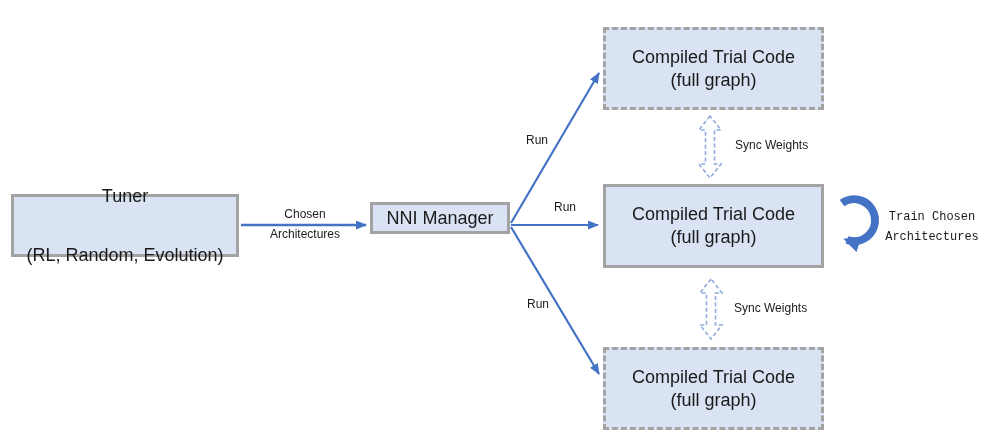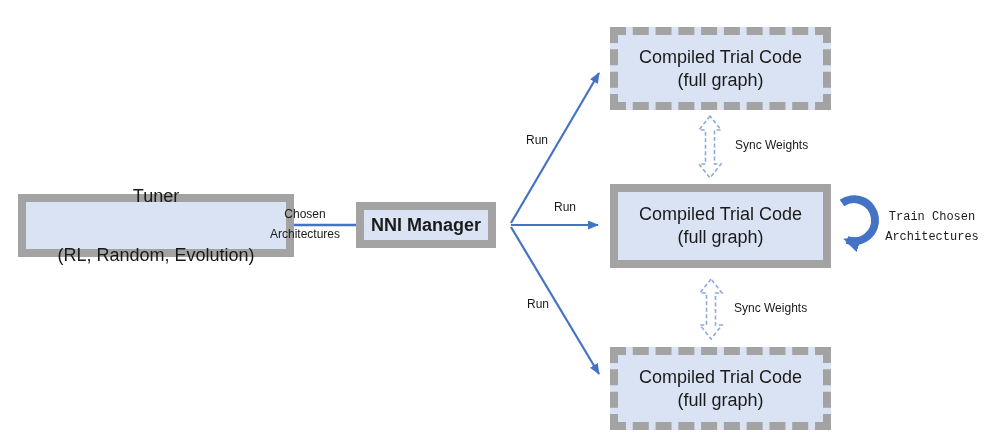--- a/index.html
+++ b/index.html
@@ -21,33 +21,32 @@
     left: 0;
     top: 0;
     z-index: 1;
     pointer-events: none;
   }
   .node {
     position: absolute;
     z-index: 2;
     box-sizing: border-box;
     background: #dae3f3;
-    border: 8px solid #a3a3a3;
+    border: 3px solid #a3a3a3;
     display: flex;
     flex-direction: column;
     align-items: center;
     justify-content: center;
     text-align: center;
     font-size: 18px;
     line-height: 23px;
-    margin-left: 7px;
   }
   .node.dashed { border-style: dashed; }
-  .node-tuner   { left: 11px;  top: 194px; width: 276px; height: 63px; gap: 36px; }
-  .node-manager { left: 349px; top: 202px; width: 140px; height: 46px; font-weight: bold; }
+  .node-tuner   { left: 11px;  top: 194px; width: 228px; height: 63px; gap: 36px; }
+  .node-manager { left: 370px; top: 202px; width: 140px; height: 32px; }
   .node-trial-top    { left: 603px; top: 27px;  width: 221px; height: 83px; }
   .node-trial-middle { left: 603px; top: 184px; width: 221px; height: 84px; }
   .node-trial-bottom { left: 603px; top: 347px; width: 221px; height: 83px; }
   .lbl {
     position: absolute;
     z-index: 3;
     font-size: 12px;
     line-height: 20px;
     white-space: pre-line;
   }

